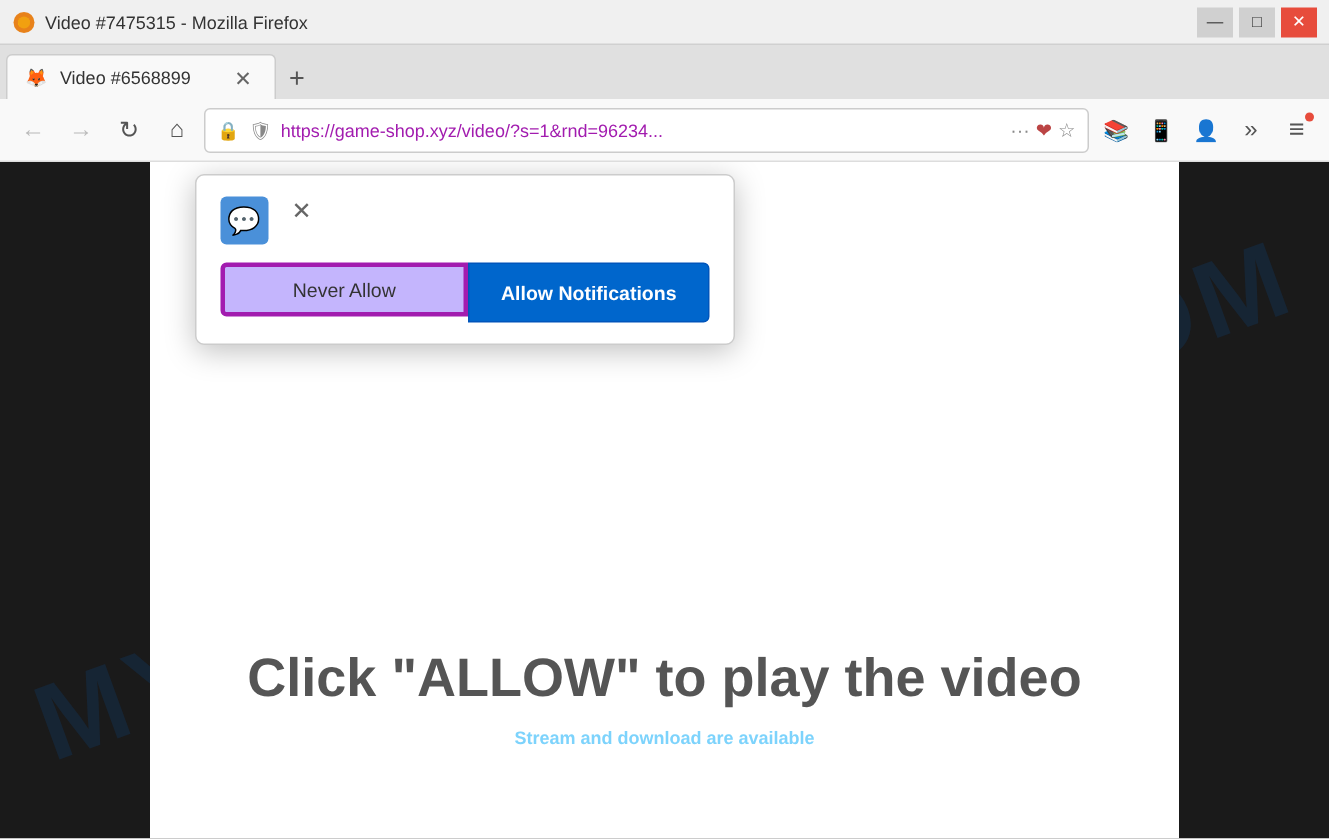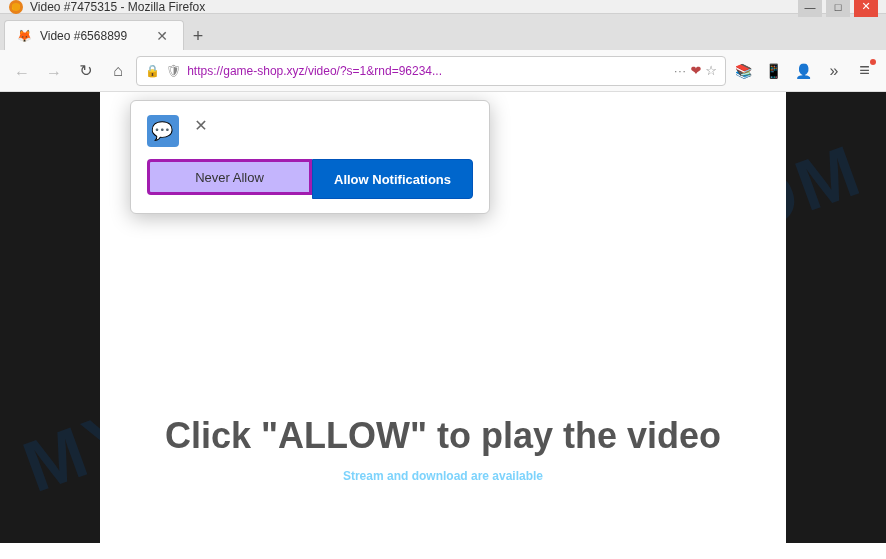--- a/index.html
+++ b/index.html
@@ -6,21 +6,21 @@
     body {
       width: 886px;
       height: 559px;
       overflow: hidden;
       font-family: Arial, sans-serif;
       font-size: 13px;
     }
 
     
     .title-bar {
-      height: 14px;
+      height: 30px;
       background: #f0f0f0;
       display: flex;
       align-items: center;
       justify-content: space-between;
       padding: 0 8px;
       border-bottom: 1px solid #d0d0d0;
     }
     .title-bar-left {
       display: flex;
       align-items: center;

